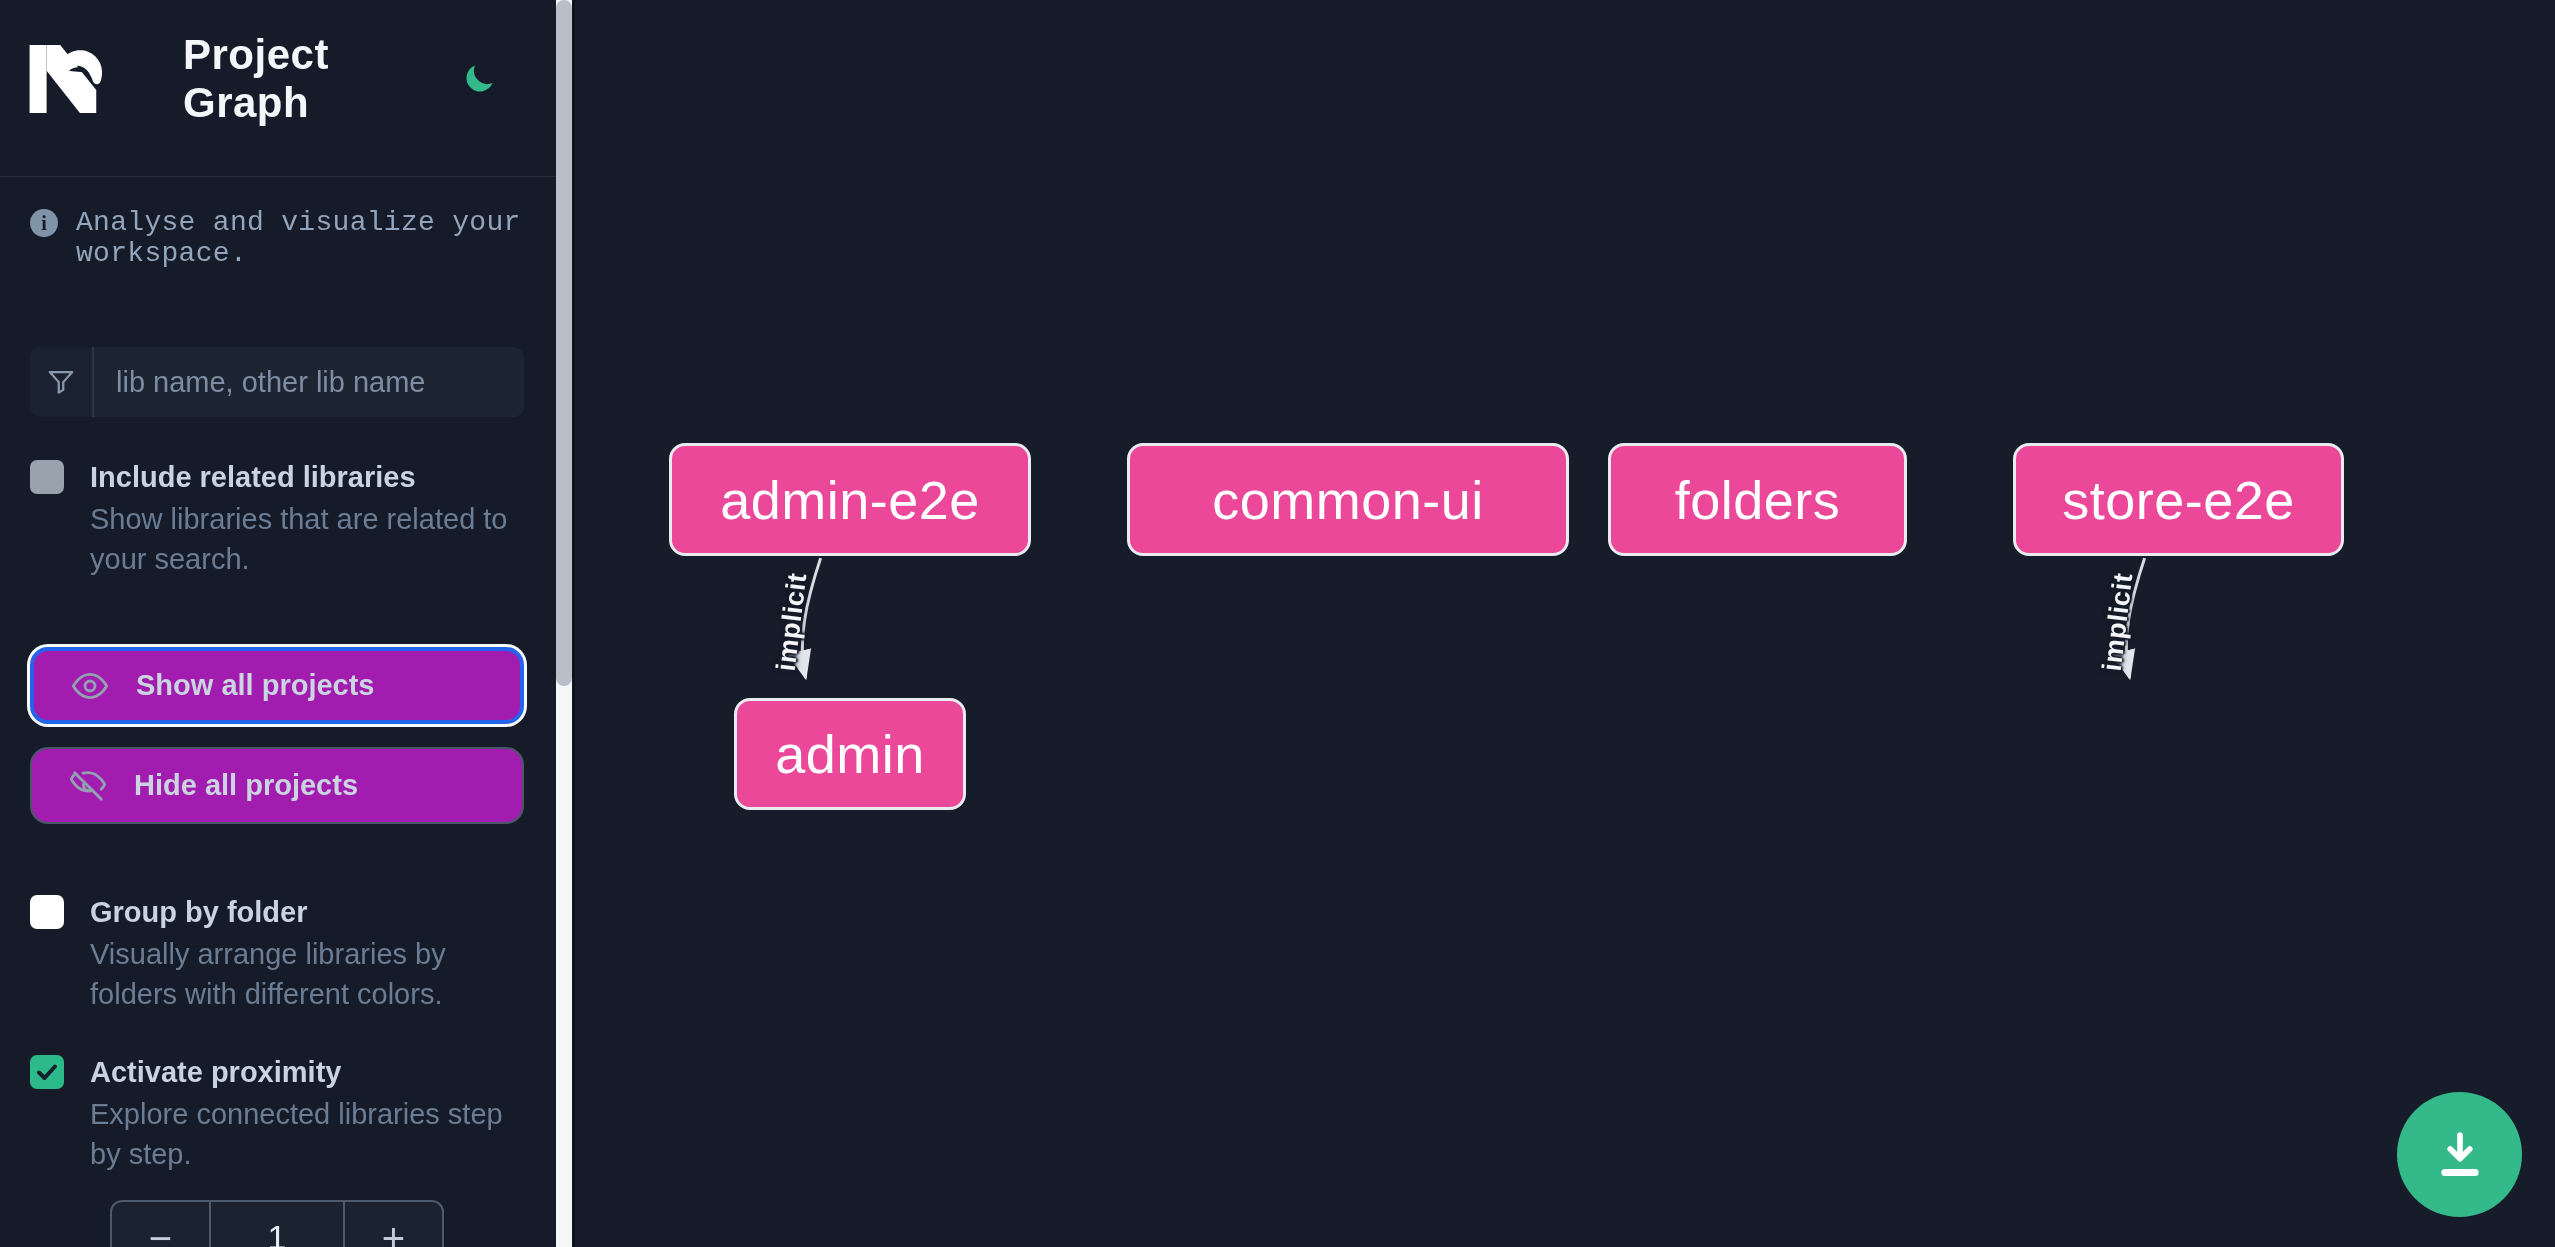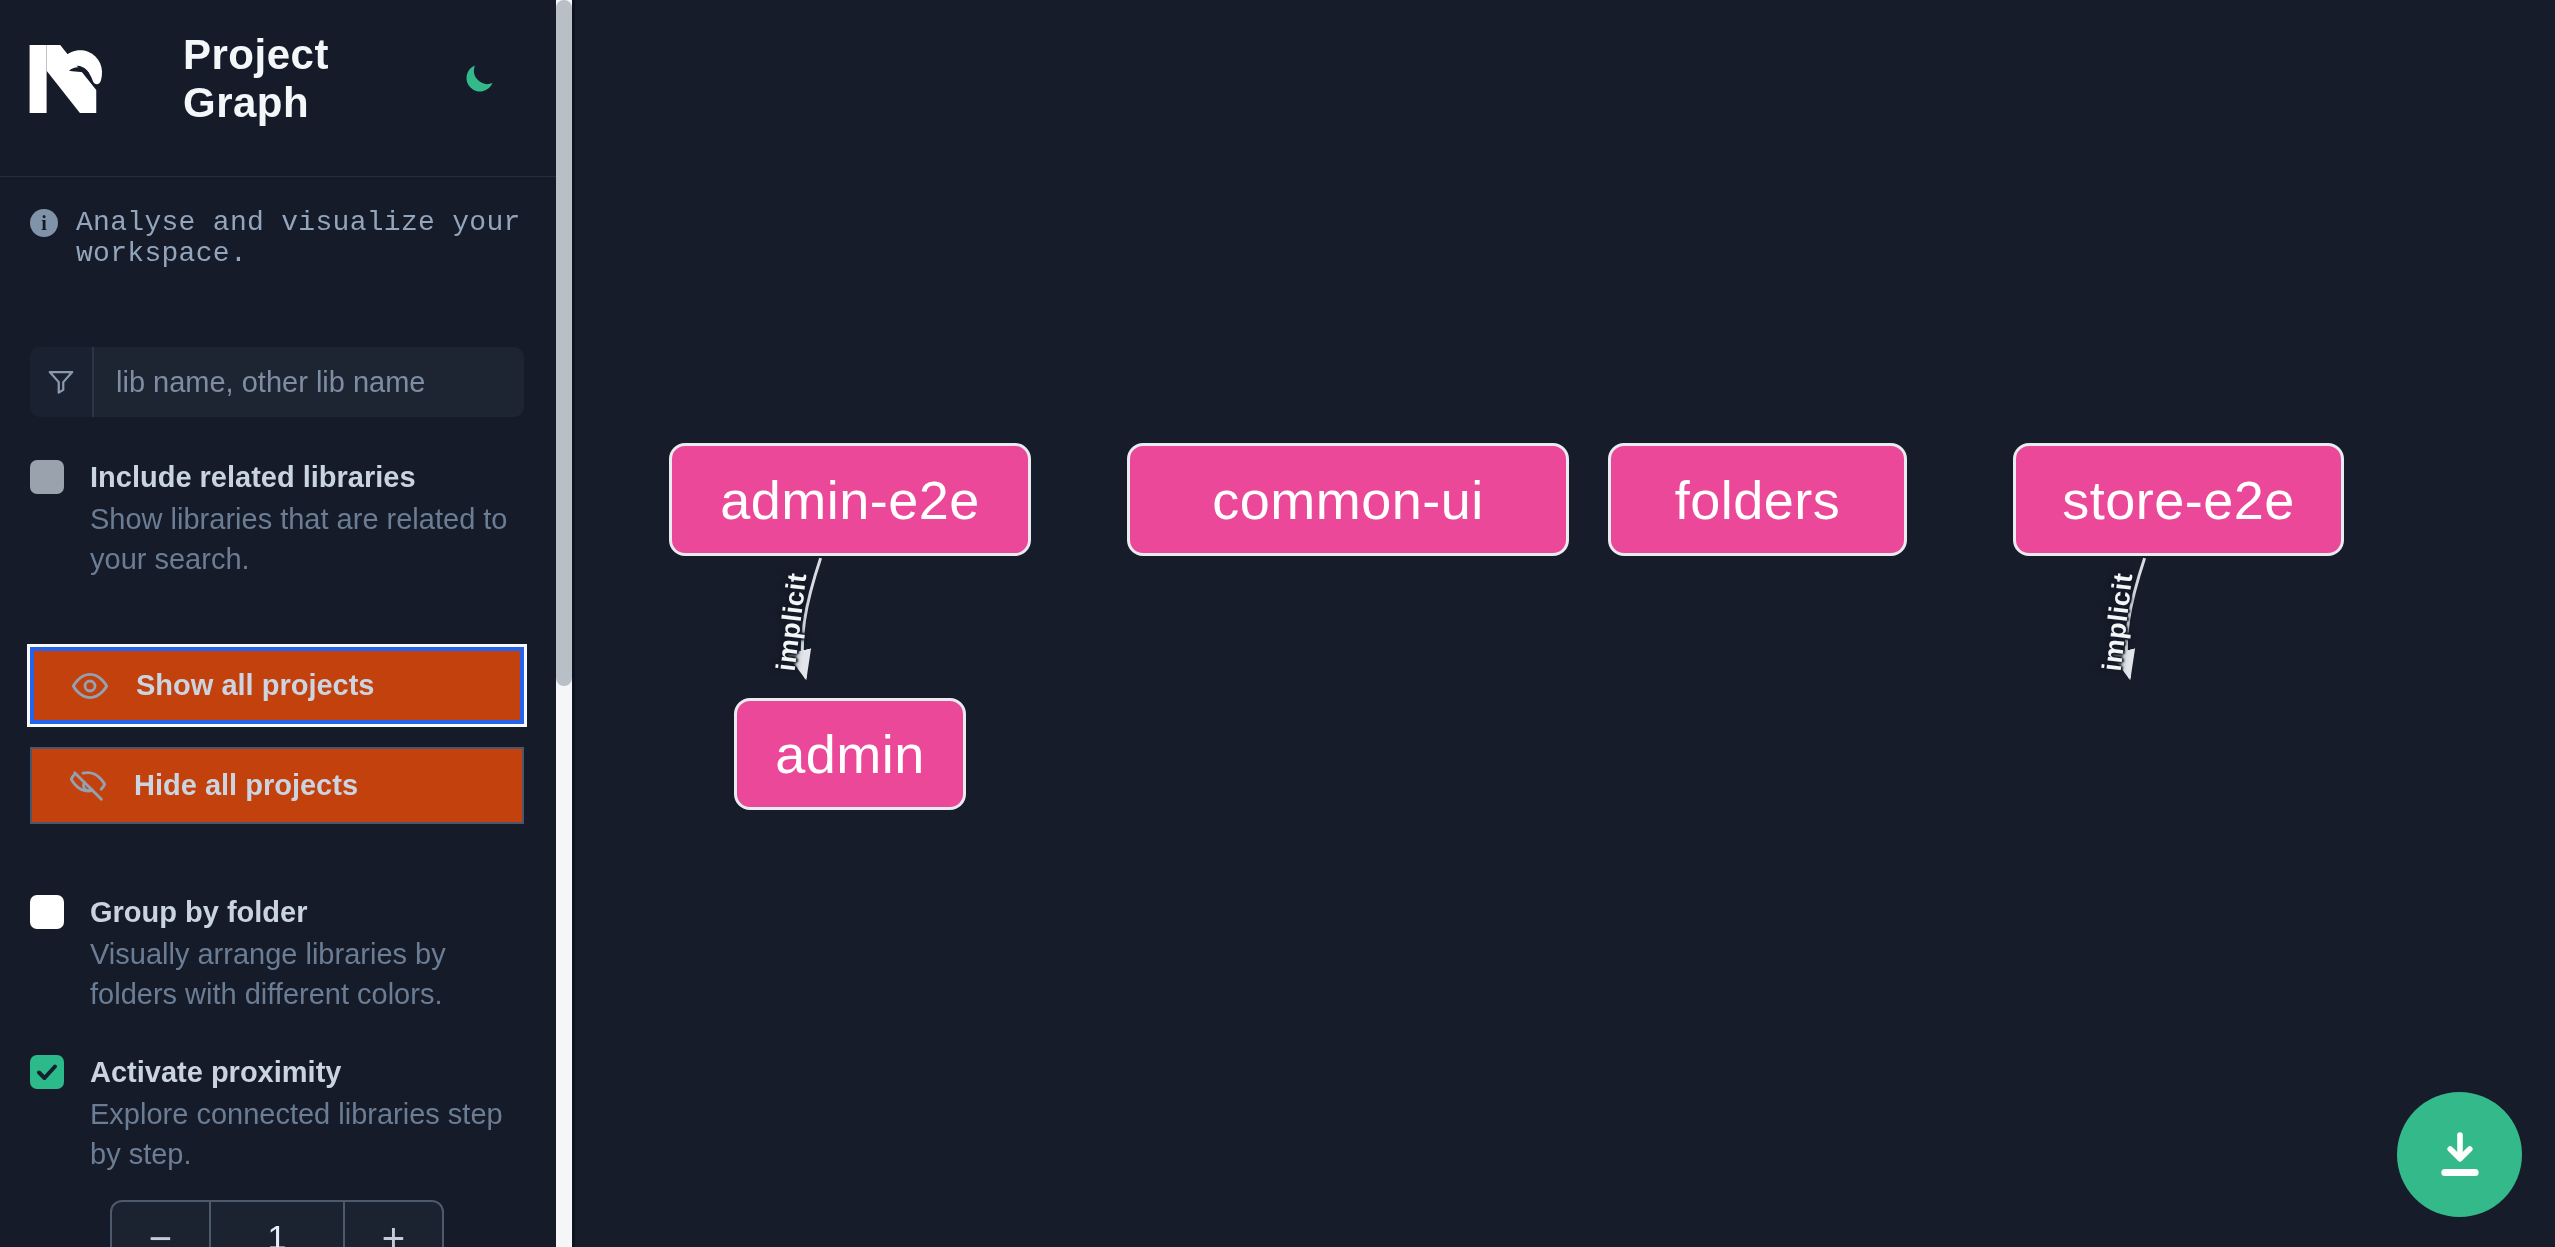--- a/index.html
+++ b/index.html
@@ -68,22 +68,22 @@
   }
   .cb-green svg { width:24px; height:24px; }
   .toggle-texts { margin-left:26px; max-width:428px; }
   .toggle-label { font-size:29px; font-weight:700; color:#C9D4E0; line-height:40px; cursor:pointer; }
   .toggle-desc  { font-size:29px; color:#6B7D95; line-height:40px; margin-top:2px; }
 
   .mb-include  { margin-bottom:68px; }
   .mb-group    { margin-bottom:38px; }
 
   .side-btn {
-    width:100%; height:77px; border-radius:0;
-    background:#c2410c; border:2px solid #4B5768;
+    width:100%; height:77px; border-radius:18px;
+    background:#a21caf; border:2px solid #4B5768;
     display:flex; align-items:center; padding:0 0 0 36px;
     cursor:pointer; font-family:"Liberation Sans", sans-serif;
   }
   .side-btn + .side-btn { margin-top:23px; }
   .side-btn.focused {
     border:4px solid #2563EB;
     box-shadow:0 0 0 3px #F8FAFC;
   }
   .side-btn .btn-icon { width:40px; height:40px; flex:0 0 auto; }
   .side-btn .btn-label { margin-left:26px; font-size:29px; font-weight:700; color:#CBD5E1; }

